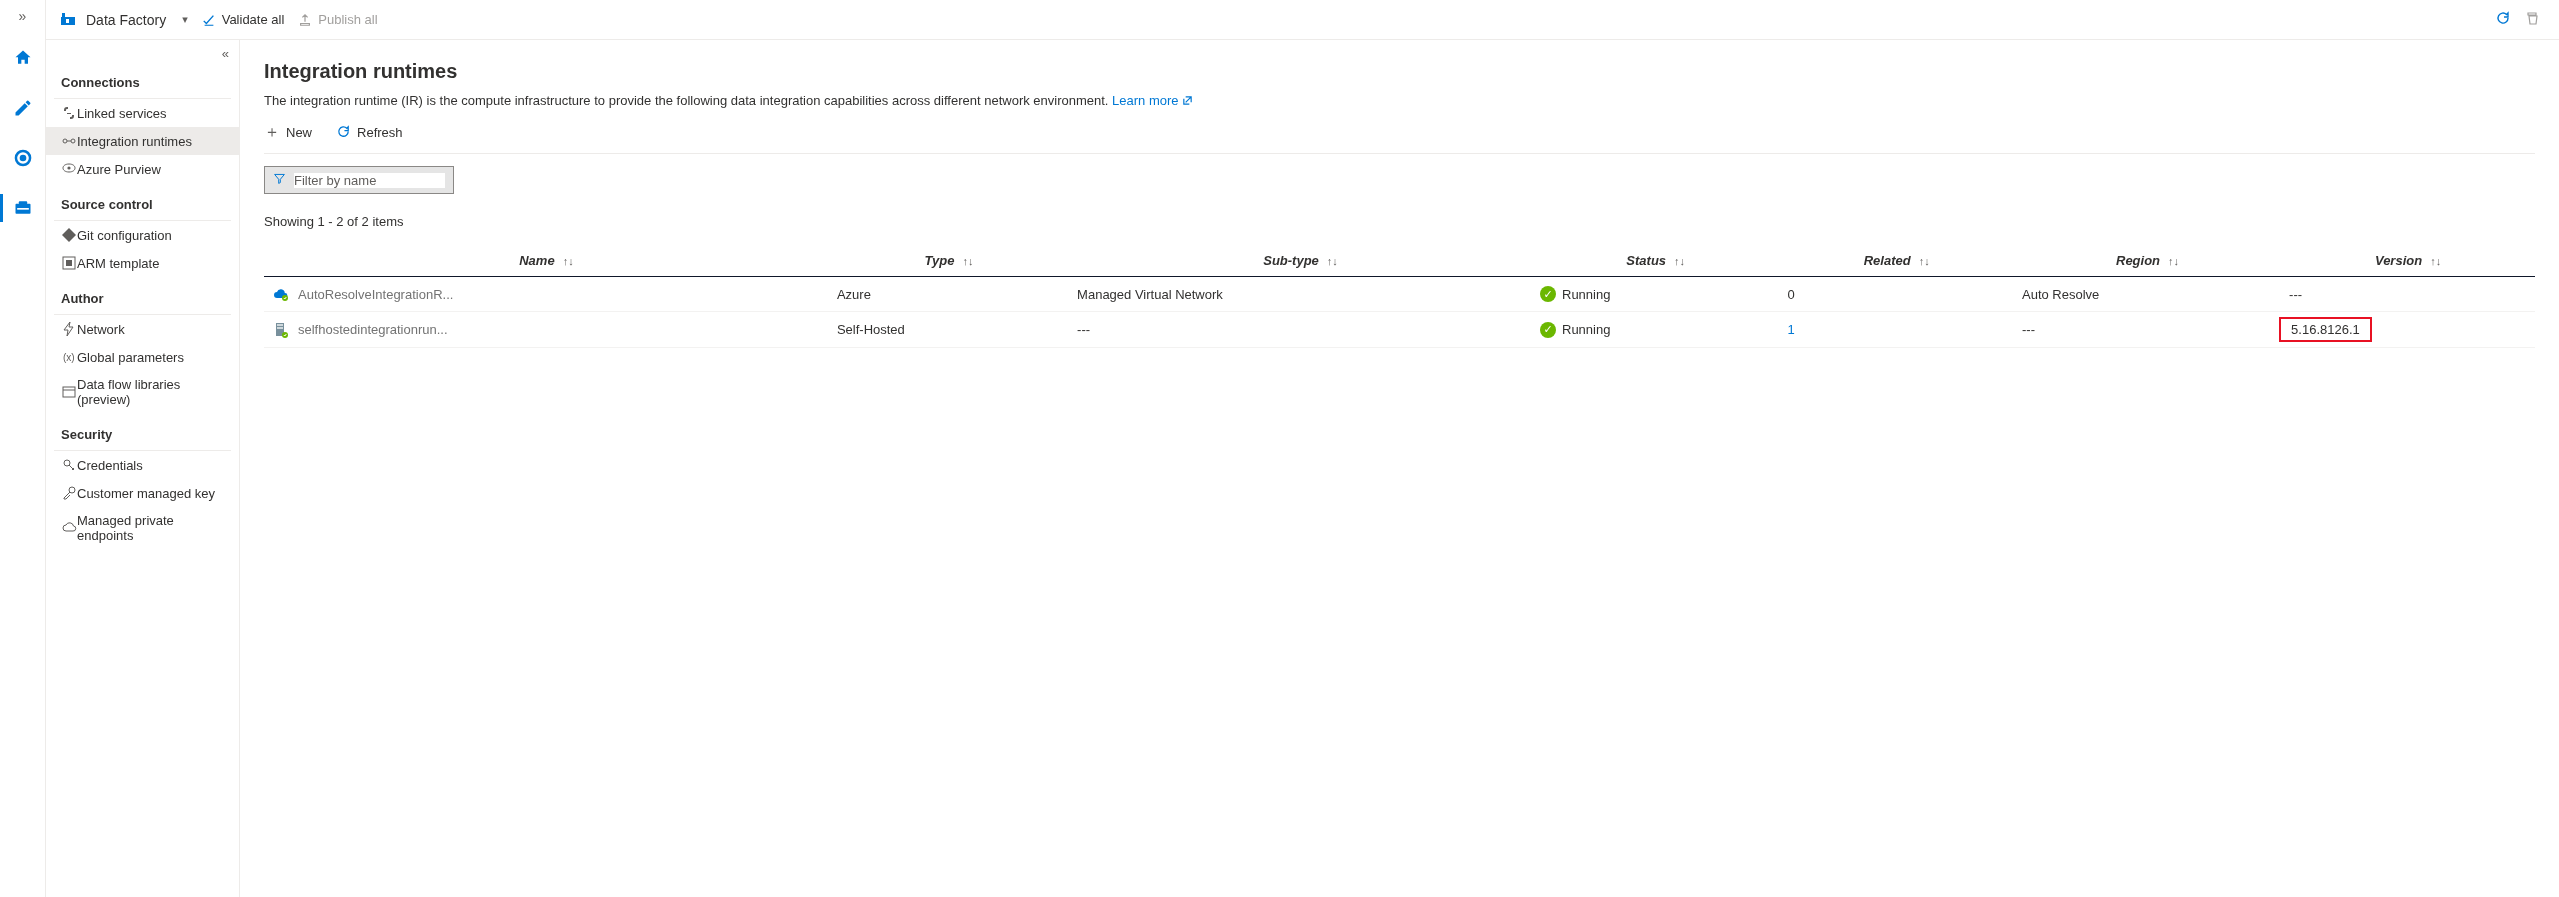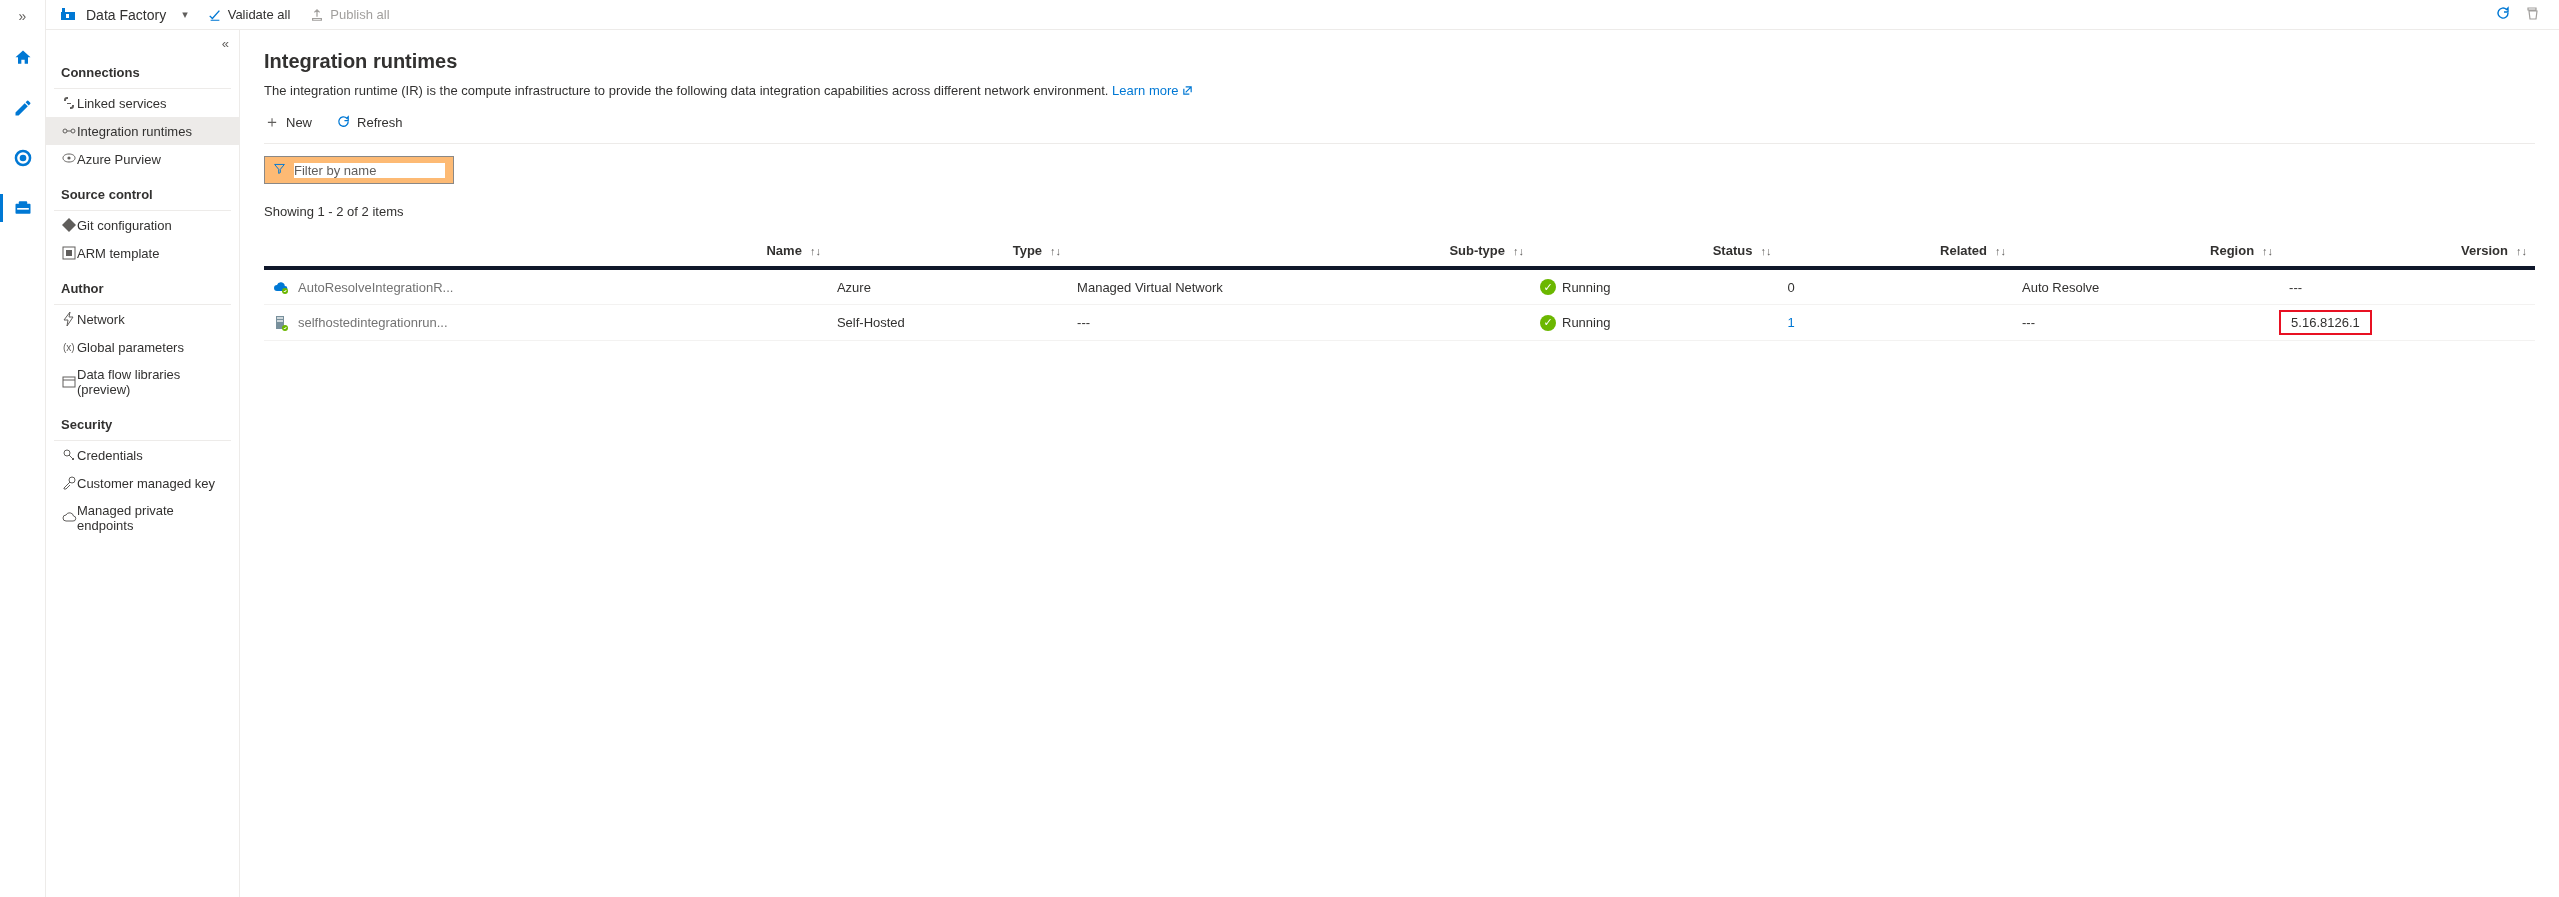--- a/index.html
+++ b/index.html
@@ -9,21 +9,21 @@
   
   .icon-rail { width: 46px; background: #fff; border-right: 1px solid #edebe9; display: flex; flex-direction: column; align-items: center; padding-top: 8px; gap: 18px; }
   .rail-chevron { color: #605e5c; font-size: 14px; cursor: pointer; }
   .rail-item { width: 32px; height: 32px; display: flex; align-items: center; justify-content: center; }
   .rail-item.active { border-left: none; position: relative; }
   .rail-item.active::before { content: ""; position: absolute; left: -7px; top: 2px; bottom: 2px; width: 3px; background: #0078d4; }
   .rail-item svg { width: 20px; height: 20px; }
 
   
   .main { display: flex; flex-direction: column; flex: 1; }
-  .topbar { height: 30px; display: flex; align-items: center; padding-left: 14px; gap: 20px; border-bottom: 1px solid #edebe9; }
+  .topbar { height: 40px; display: flex; align-items: center; padding-left: 14px; gap: 14px; border-bottom: 1px solid #edebe9; }
   .topbar-left { display:flex; align-items:center; gap: 10px; }
   .factory-icon { color:#0078d4; }
   .topbar .df-label { color:#323130; font-size:14px; }
   .topbar .chevron-down { color:#605e5c; font-size:11px; margin-left:6px; }
   .topbar-action { display:flex; align-items:center; gap:6px; color:#323130; font-size:13px; }
   .topbar-action.disabled { color:#a19f9d; }
   .topbar-right { margin-left:auto; display:flex; gap:14px; padding-right:18px; }
   .topbar-right .tbtn { color:#0078d4; }
 
   
@@ -41,29 +41,29 @@
   .pane { flex:1; padding: 20px 24px 0 24px; }
   .page-title { font-size:20px; font-weight:600; margin-bottom:10px; }
   .page-desc { font-size:13px; color:#323130; margin-bottom:14px; }
   .page-desc a { color:#0078d4; text-decoration:none; }
   .cmd-bar { display:flex; align-items:center; gap:24px; margin-bottom:10px; }
   .cmd { display:flex; align-items:center; gap:6px; font-size:13px; cursor:pointer; }
   .cmd .plus { color:#605e5c; font-size:16px; }
   .cmd .refresh-i { color:#0078d4; }
   .rule { border-top:1px solid #edebe9; }
   .filter-row { padding: 12px 0; }
-  .filter-box { display:flex; align-items:center; gap:8px; border:1px solid #8a8886; padding:4px 8px; width: 190px; height:28px; background:#fdba74; }
+  .filter-box { display:flex; align-items:center; gap:8px; border:1px solid #8a8886; padding:4px 8px; width: 190px; height:28px; background:#e5e5e5; }
   .filter-box input { border:none; outline:none; font-size:13px; width:100%; color:#323130; }
   .filter-box input::placeholder { color:#605e5c; }
   .filter-icon { color:#0078d4; }
   .count-row { font-size:13px; margin: 8px 0 16px 0; }
 
   
   table { width:100%; border-collapse:collapse; font-size:13px; }
-  th { text-align:right; font-weight:600; padding: 8px 8px; border-bottom: 4px solid #0f172a; white-space:nowrap;}
+  th { text-align:center; font-weight:600; padding: 8px 8px; border-bottom: 1px solid #0f172a; white-space:nowrap;font-style:italic;}
   td { padding: 8px 8px; border-bottom: 1px solid #f3f2f1; white-space:nowrap;}
   .sort-ico { color:#605e5c; font-size:11px; margin-left:8px; }
   .name-cell { display:flex; align-items:center; gap:8px; }
   .name-link { color:#737373; cursor:pointer; }
   .status-cell { display:flex; align-items:center; gap:6px; }
   .status-ok { width:16px; height:16px; border-radius:50%; background:#6bb700; color:#fff; font-size:11px; display:flex; align-items:center; justify-content:center; }
   .rel-link { color:#0078d4; cursor:pointer; }
   .hilite { border: 2.5px solid #e81123; padding: 3px 10px; display:inline-block; margin:-3px -10px; }
   .ir-icon { width:18px; height:18px; flex:none; }
   .ir-icon svg { width:18px; height:18px; }

